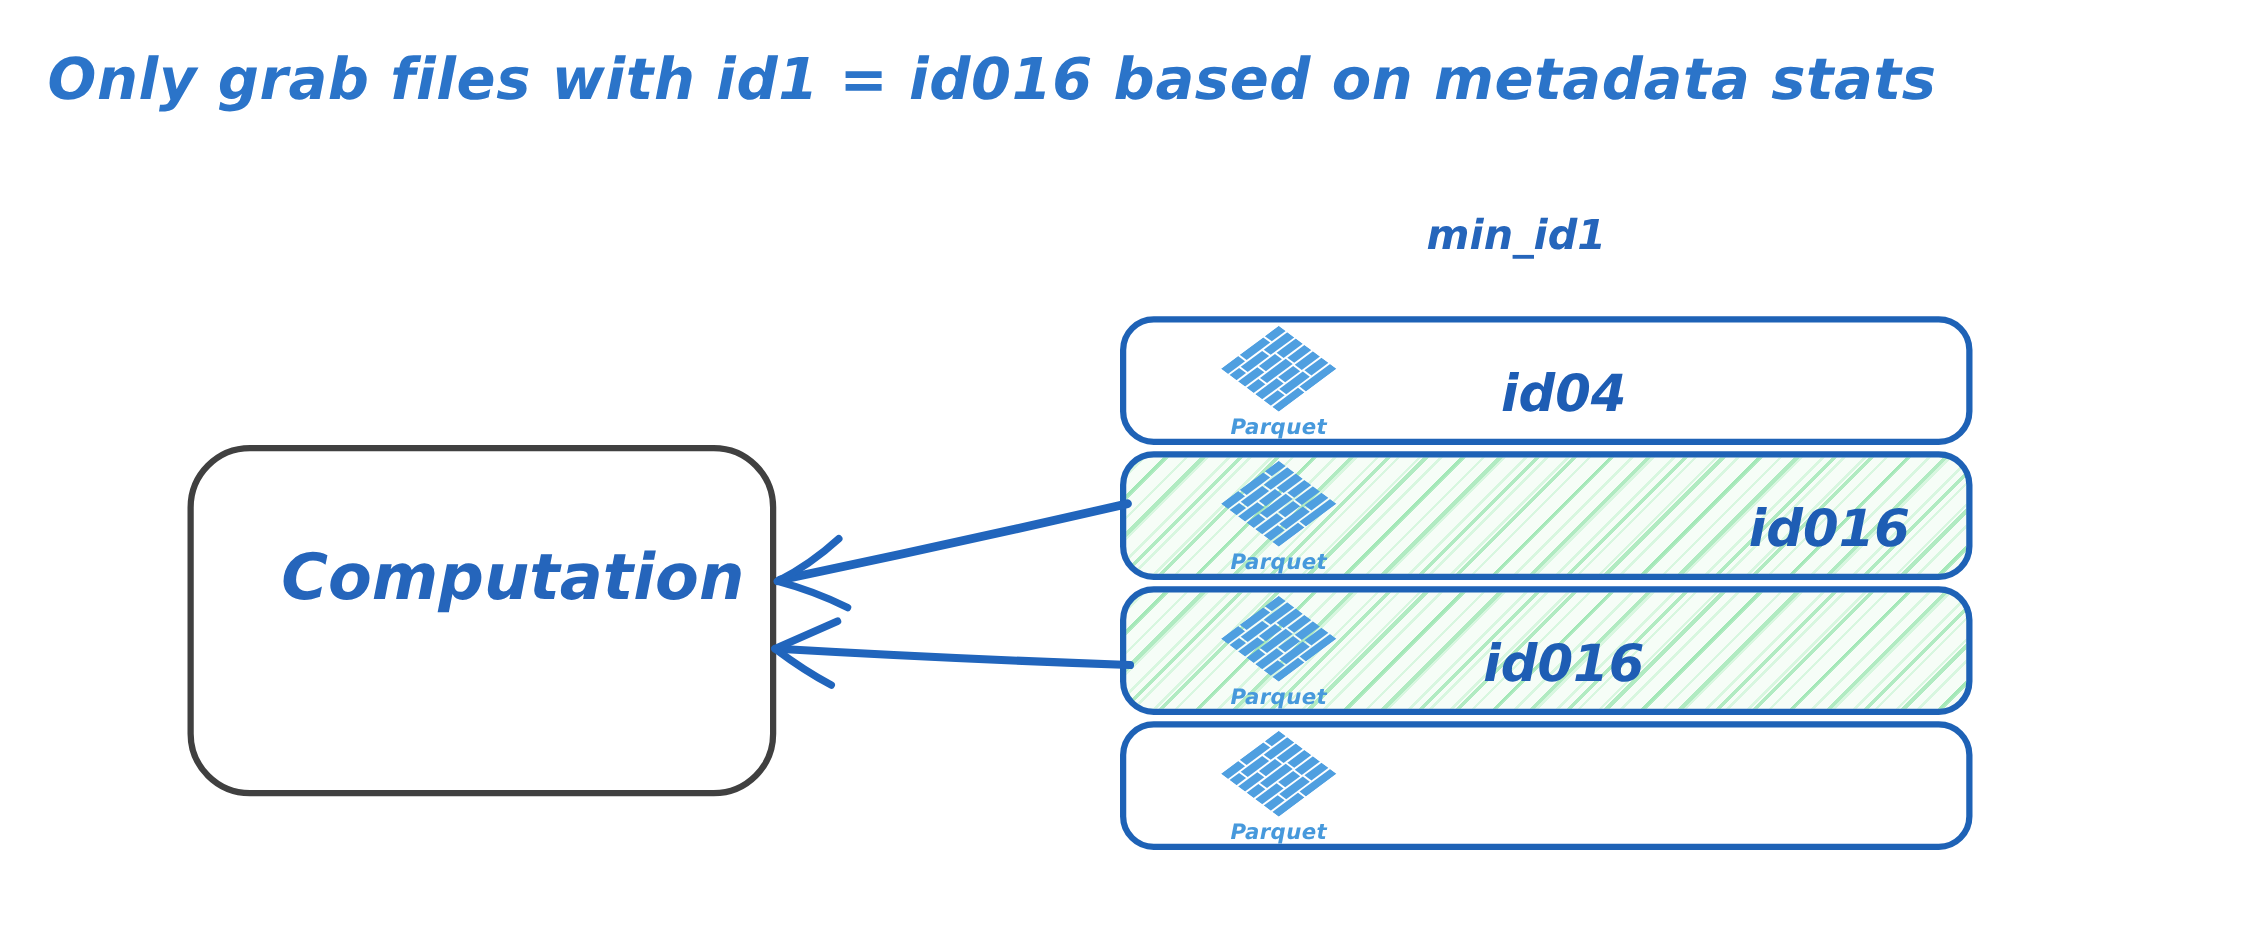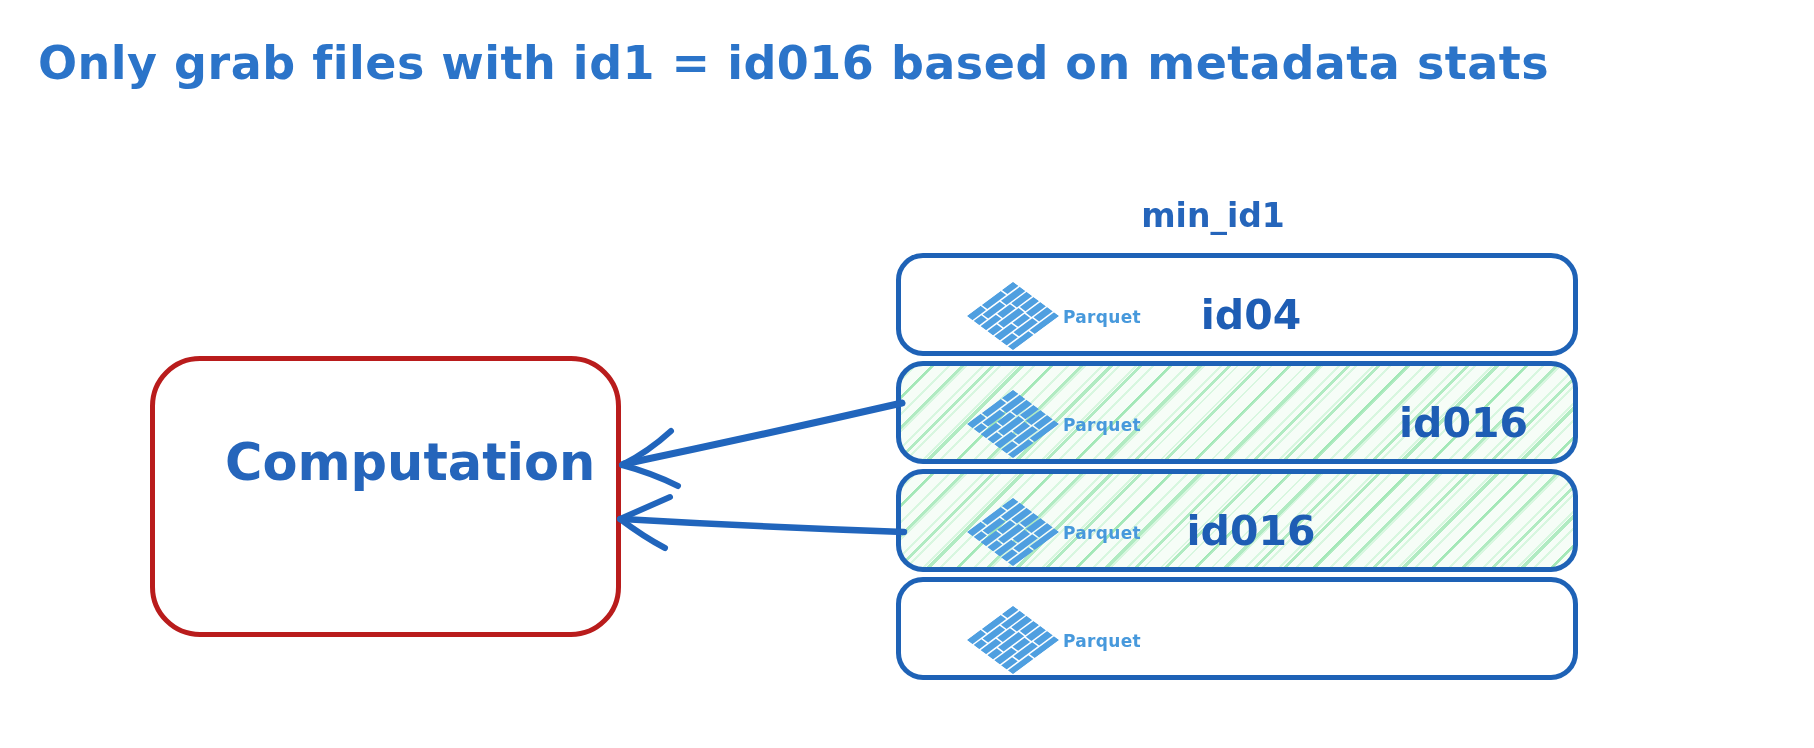--- a/index.html
+++ b/index.html
@@ -1,58 +1,58 @@
 <!DOCTYPE html>
 <html><head>
 <meta charset="utf-8">
 <style>
   html,body{margin:0;padding:0;background:#ffffff;}
   body{width:1814px;height:748px;position:relative;overflow:hidden;
        font-family:"DejaVu Sans", sans-serif;}
 
-  .stage{position:absolute;inset:0;}
+  .stage{position:absolute;inset:0;font-style:italic;}
 
   
   .title{position:absolute;left:38px;top:36px;width:1540px;
          font-size:46px;font-weight:600;letter-spacing:.5px;
          color:#2b74c9;white-space:nowrap;}
 
   
   .col-header{position:absolute;top:168px;width:220px;text-align:center;
               font-size:33px;font-weight:700;color:#2565bb;}
-  .hdr-min{left:1103px;margin-top:28px;}
+  .hdr-min{left:1103px;}
   .hdr-max{left:1325px;}
 
   
   .file-row{position:absolute;left:896px;width:682px;height:103px;
             box-sizing:border-box;border:5px solid #1e62b6;border-radius:27px;
             background:#ffffff;}
   .file-row.highlight{
     background-color:#f6fdf7;
     background-image:
       repeating-linear-gradient(135deg, rgba(120,220,150,.55) 0 3px, transparent 3px 21px),
       repeating-linear-gradient(135deg, rgba(160,235,180,.35) 9px 11px, transparent 11px 21px);
   }
   .row-1{top:253px;}
   .row-2{top:361px;}
   .row-3{top:469px;}
   .row-4{top:577px;}
 
-  .file-badge{position:absolute;left:62px;top:14px;width:120px;height:92px;
-              display:flex;flex-direction:row;align-items:center;justify-content:space-between;}
+  .file-badge{position:absolute;left:62px;top:2px;width:120px;height:92px;
+              display:flex;flex-direction:column;align-items:center;justify-content:space-between;}
   .parquet-word{font-size:17px;font-weight:700;color:#4799dc;margin-top:-2px;letter-spacing:.3px;}
 
   .cell{position:absolute;top:10px;height:93px;display:flex;align-items:center;justify-content:center;
         font-size:41px;font-weight:600;color:#1e5db4;}
   .cell-min{left:240px;width:220px;}
   .cell-max{left:455px;width:215px;}
 
   
   .cluster{position:absolute;left:150px;top:356px;width:471px;height:281px;
-           box-sizing:border-box;border:5px solid #b91c1c;border-radius:50px;
+           box-sizing:border-box;border:5px solid #404040;border-radius:50px;
            background:#fff;padding:70px 0 0 70px;}
   .cluster .line{font-size:51px;font-weight:600;color:#2565bb;line-height:64px;}
 
   
   .arrows{position:absolute;inset:0;pointer-events:none;}
 </style>
 </head>
 <body>
 
 <div class="stage">

